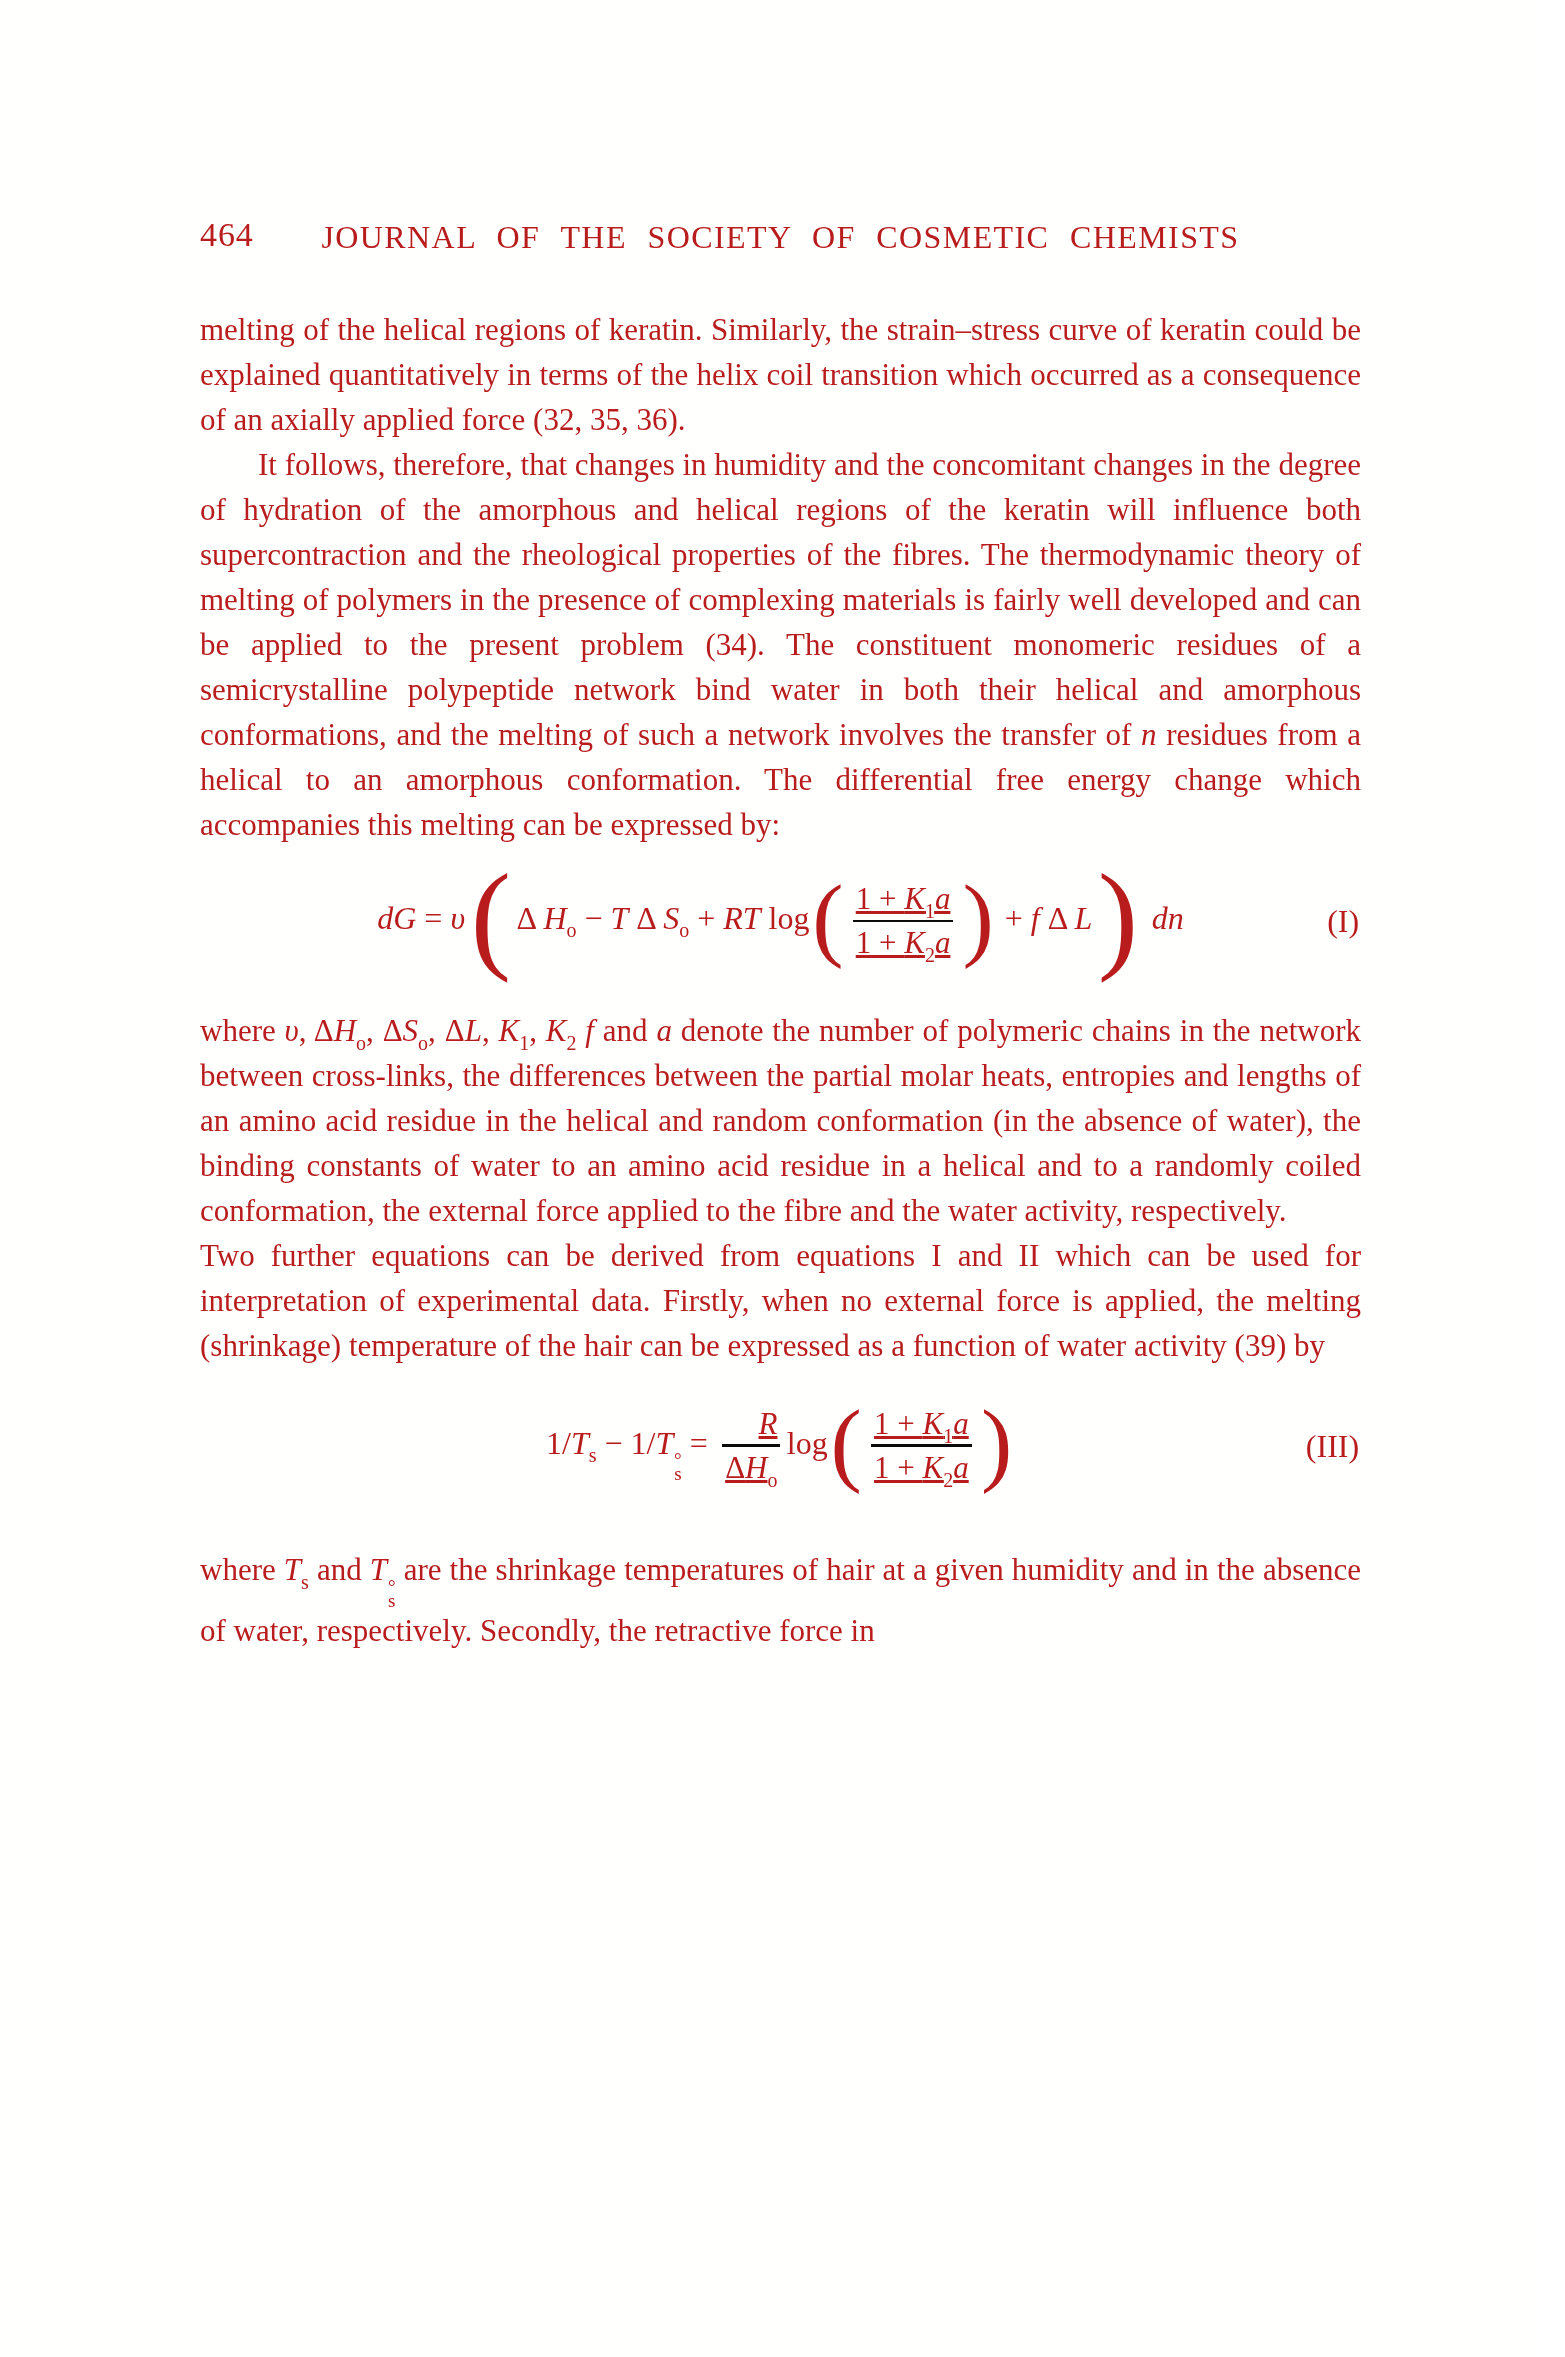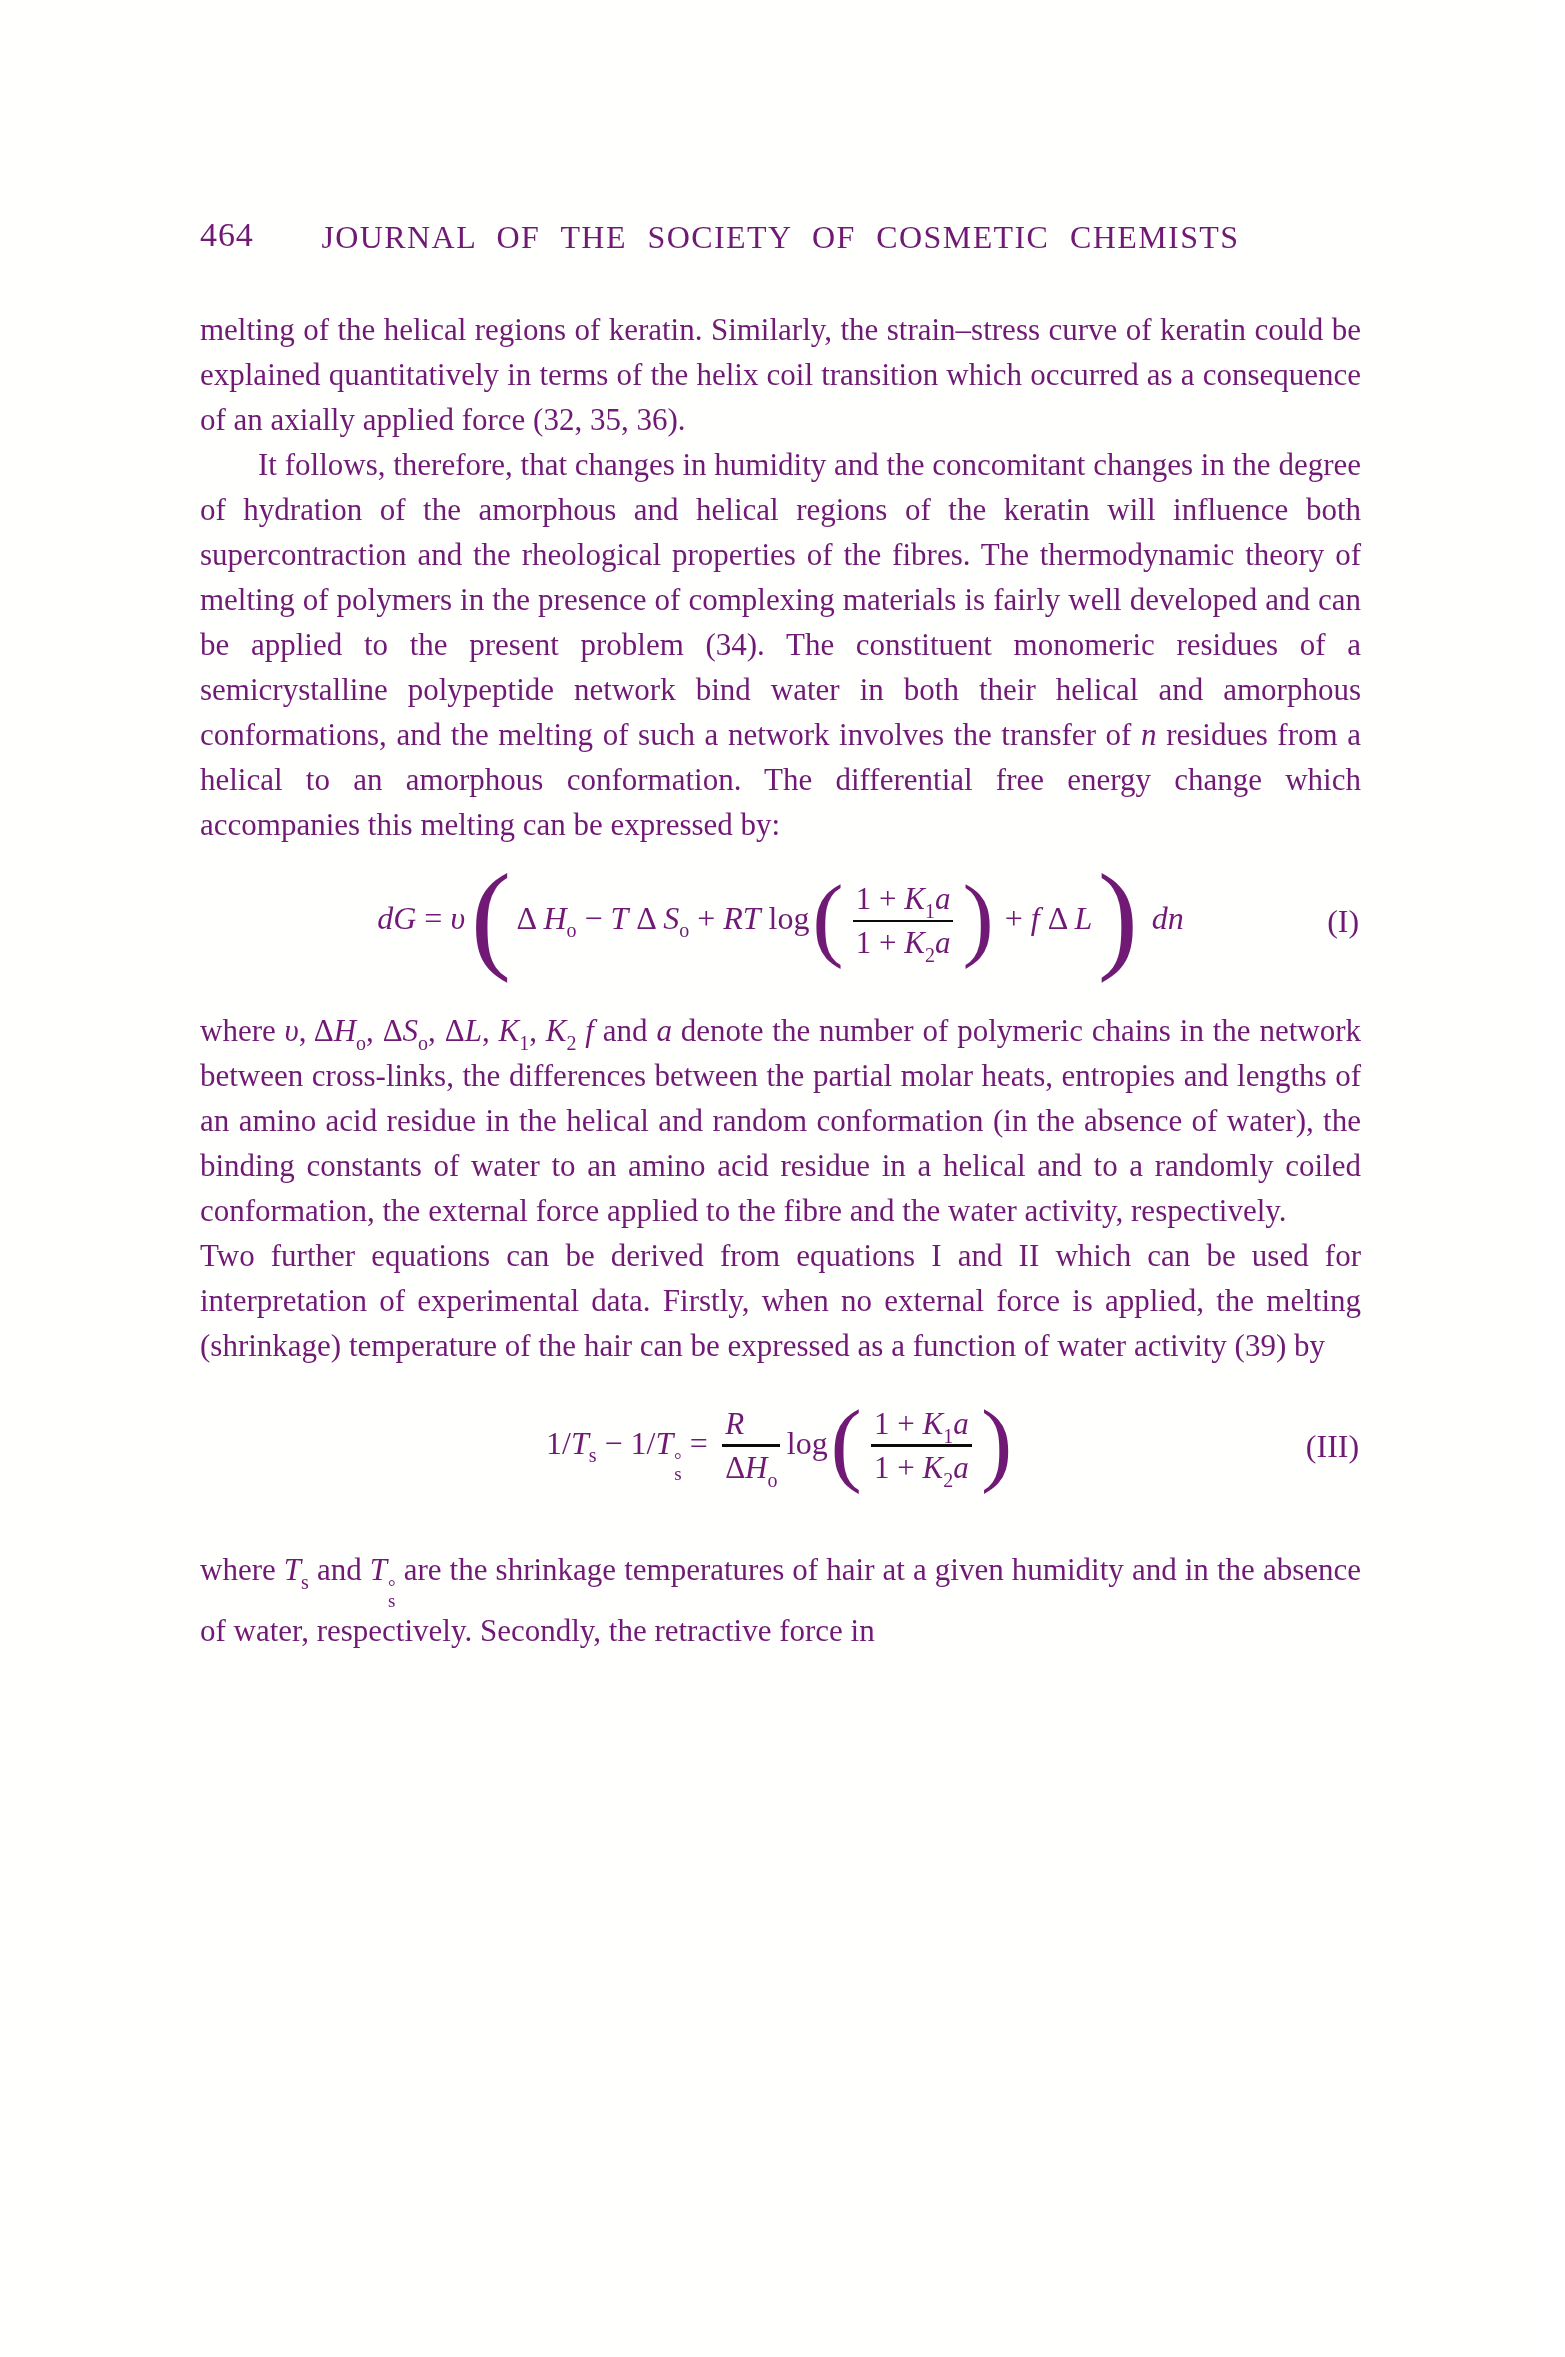--- a/index.html
+++ b/index.html
@@ -1,21 +1,21 @@
 <!DOCTYPE html>
 <html style="font-size:15px"><head>
 <meta charset="utf-8">
 <style>
   html,body { margin:0; padding:0; background:#ffffff; }
   .page {
     position:relative;
     width:1536px; height:2358px;
     background:#fffffe;
     font-family:"Liberation Serif","DejaVu Serif",serif;
-    color:#701a75;
+    color:#b91c1c;
     overflow:hidden;
   }
   .header { position:absolute; top:215px; left:200px; width:1161px; height:41px; }
   .pagenum { position:absolute; left:0; top:0.9px; font-size:34px; letter-spacing:0.9px; }
   .jtitle  { text-align:center; font-size:32px; letter-spacing:1.4px; word-spacing:11.3px; padding-top:3.8px; white-space:nowrap; }
 
   .bodycol { position:absolute; top:307px; left:200px; width:1161px; }
   .para {
     margin:0; font-size:31px; line-height:45px;
     text-align:justify;
@@ -26,21 +26,21 @@
   .stack { display:inline-flex; flex-direction:column; align-items:center;
            font-size:19px; line-height:14px; vertical-align:-13px; margin-left:0.9px; }
 
   .eq { position:relative; display:flex; align-items:center; justify-content:center; font-size:32px; }
   .eq .eqinner { display:inline-block; white-space:nowrap; }
   .eq .eqlabel { position:absolute; right:1.9px; top:50%; transform:translateY(-50%); font-size:32px; }
   .eq1 { height:122px; margin-top:13px; margin-bottom:26px; }
   .eq2 { height:56px;  margin-top:17px; margin-bottom:52px; }
   .eq3 { height:137px; margin-top:9.4px; margin-bottom:33px; }
 
-  .frac { display:inline-flex; flex-direction:column; align-items:flex-start; vertical-align:middle; margin:0 6.6px; }
+  .frac { display:inline-flex; flex-direction:column; align-items:flex-end; vertical-align:middle; margin:0 6.6px;text-decoration:underline; }
   .fnum,.fden { font-size:31px; line-height:38px; padding:0 2.8px; white-space:nowrap; }
   .fbar { align-self:stretch; height:2.8px; background:#0b0b0b; margin:1.9px 0; }
 
   .bigp  { display:inline-block; font-size:94px; line-height:0; vertical-align:middle; position:relative; top:-3.8px; margin:0 2.8px; }
   .hugep { display:inline-block; font-size:121px; line-height:0; vertical-align:middle; position:relative; top:-4.7px; margin:0 5.6px; }
 </style>
 </head>
 <body>
 
 <div class="page">

